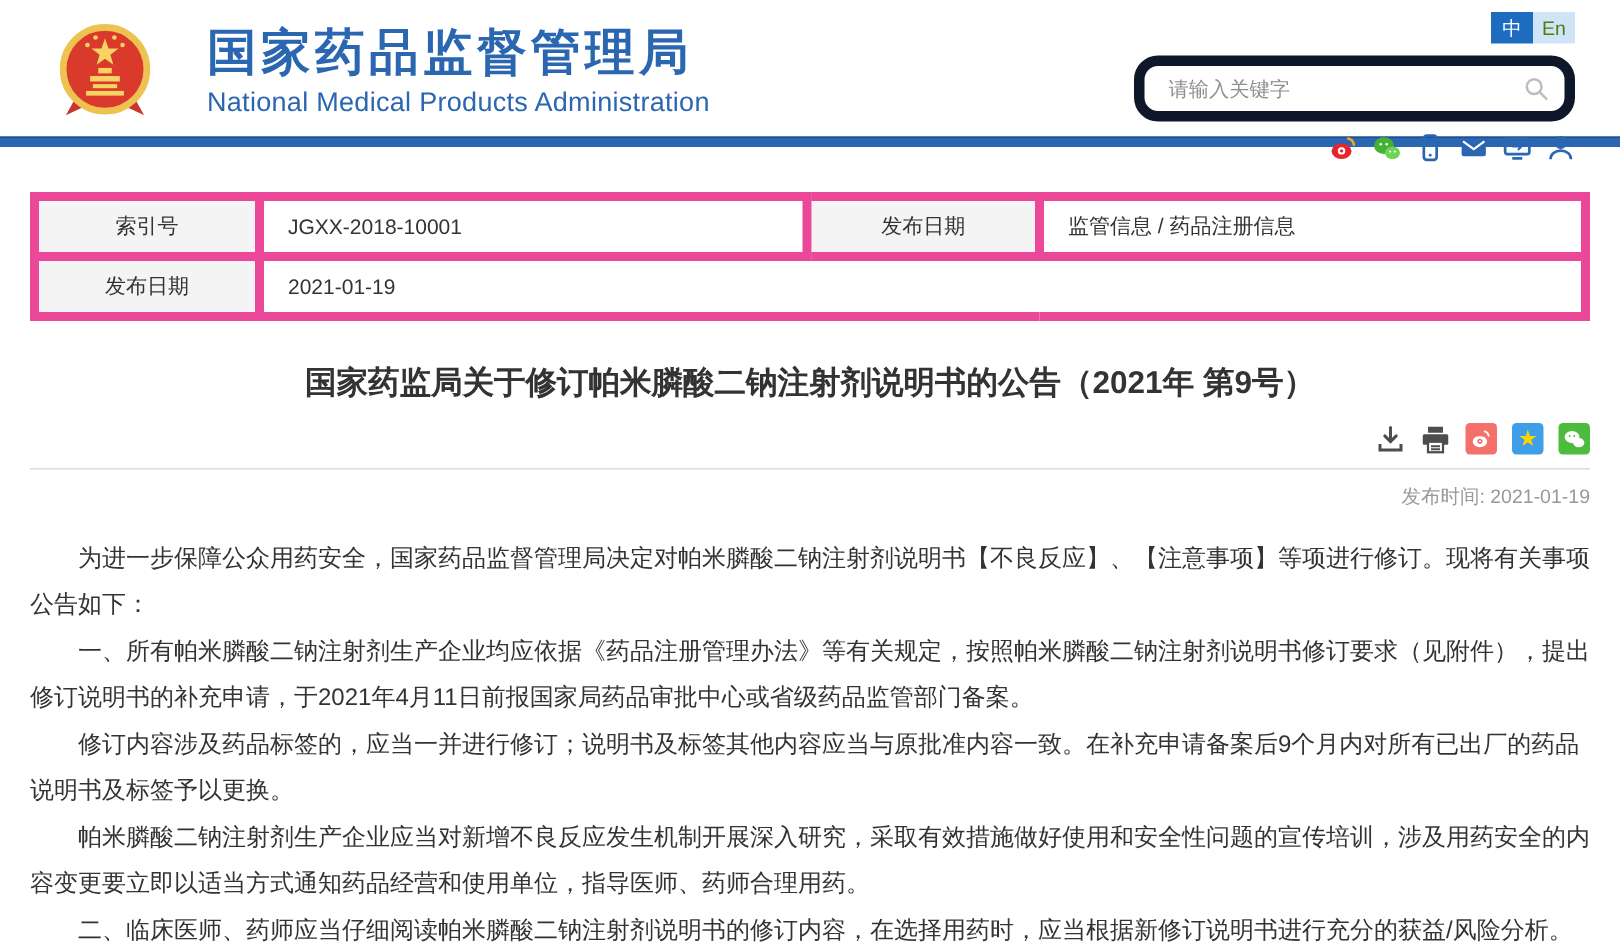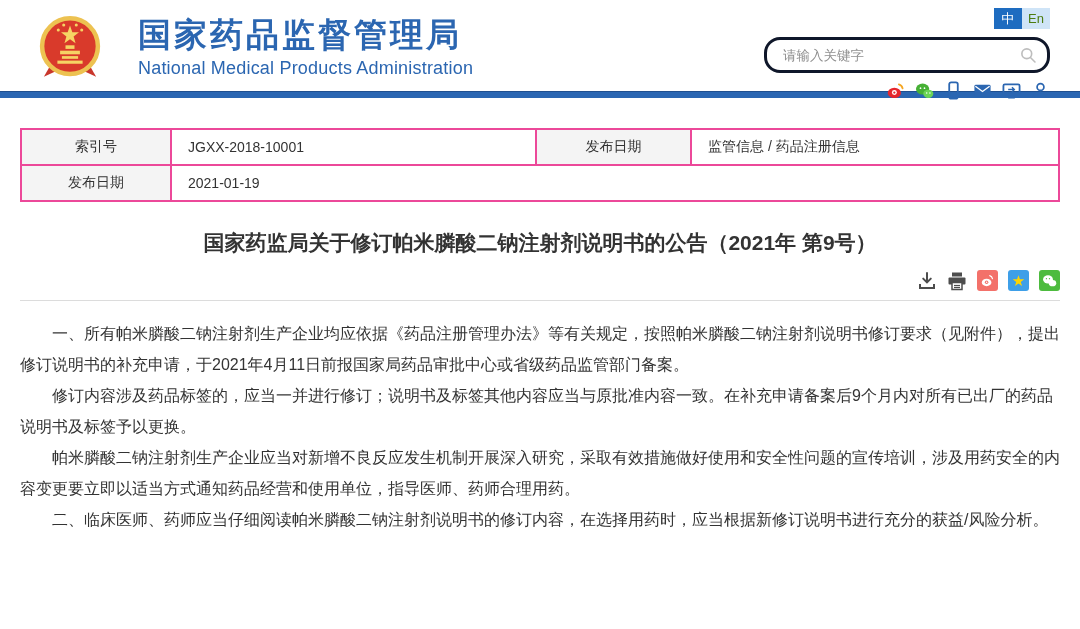--- a/index.html
+++ b/index.html
@@ -12,34 +12,34 @@
     padding:8px 30px 0 34px;height:91px;box-sizing:border-box;}
   .brand{display:flex;align-items:center;gap:32px;margin-top:4px;cursor:pointer;}
   .brand .logo{width:72px;height:72px;flex:0 0 auto;}
   .site-title-cn{font-size:33px;font-weight:bold;color:#2b66b1;letter-spacing:3px;line-height:1.1;}
   .site-title-en{font-size:18px;color:#2b66b1;margin-top:5px;letter-spacing:.2px;}
   .header-right{display:flex;flex-direction:column;align-items:flex-end;gap:8px;}
   .lang-toggle{display:flex;font-size:13px;line-height:1;}
   .lang{width:28px;height:21px;display:flex;align-items:center;justify-content:center;cursor:pointer;}
   .lang.zh{background:#1e6cc0;color:#fff;}
   .lang.en{background:#cfe4f7;color:#4d7c0f;}
-  .search-box{width:256px;height:30px;border:3px solid #0f172a;border-radius:16px;
+  .search-box{width:256px;height:30px;border:7px solid #0f172a;border-radius:16px;
     display:flex;align-items:center;padding:0 10px 0 14px;background:#fff;}
   .search-box input{flex:1;border:none;outline:none;font-size:13.5px;color:#333;background:transparent;
     font-family:"Liberation Sans","DejaVu Sans",sans-serif;}
   .search-box input::placeholder{color:#8f8f8f;}
   .search-box .search-icon{width:18px;height:18px;display:inline-flex;cursor:pointer;}
   .social-row{display:flex;gap:10px;align-items:center;}
   .social-row .sicon{width:19px;height:19px;display:inline-flex;cursor:pointer;}
   
   .blue-bar{height:6px;background:#2a66b2;border-top:1px solid #1f4f8f;}
   
   .content{padding:0 20px;}
   .meta-table{width:100%;border-collapse:collapse;margin-top:30px;font-size:14px;table-layout:fixed;}
-  .meta-table td{height:34px;border:2px solid #ec4899;padding:0 16px;overflow:hidden;white-space:nowrap;}
+  .meta-table td{height:34px;border:6px solid #ec4899;padding:0 16px;overflow:hidden;white-space:nowrap;}
   .meta-table td.lbl{background:#f4f4f4;text-align:center;padding:0 4px;}
   .article-title{text-align:center;font-size:21px;font-weight:bold;color:#333;margin:27px 0 0;}
   .toolbar{display:flex;justify-content:flex-end;align-items:center;gap:10px;
     margin-top:13px;padding-bottom:9px;border-bottom:1px solid #dcdcdc;}
   .tool-btn{display:inline-flex;width:20px;height:20px;cursor:pointer;}
   .share{width:21px;height:21px;border-radius:3px;display:flex;align-items:center;justify-content:center;cursor:pointer;}
   .share.weibo{background:#f3716a;}
   .share.qzone{background:#3e9fe8;color:#ffd400;font-size:15px;line-height:1;}
   .share.wechat{background:#4dbb3e;}
   .pub-time{text-align:right;color:#999;font-size:13px;margin-top:9px;}
@@ -191,22 +191,27 @@
       <span class="share wechat">
         <svg viewBox="0 0 20 20" width="15" height="15">
             <ellipse cx="8" cy="8.5" rx="6.6" ry="5.4" fill="#fff"></ellipse>
             <circle cx="5.9" cy="7.5" r="0.9" fill="#4dbb3e"></circle>
             <circle cx="10" cy="7.5" r="0.9" fill="#4dbb3e"></circle>
             <ellipse cx="14" cy="13.5" rx="5" ry="4.1" fill="#fff"></ellipse>
           </svg>
       </span>
     </div>
 
+    <div class="pub-time">
+      <span>发布时间:</span>
+      <span>2021-01-19</span>
+    </div>
 
     <div class="body-text">
+      <p>为进一步保障公众用药安全，国家药品监督管理局决定对帕米膦酸二钠注射剂说明书【不良反应】、【注意事项】等项进行修订。现将有关事项公告如下：</p>
       <p>一、所有帕米膦酸二钠注射剂生产企业均应依据《药品注册管理办法》等有关规定，按照帕米膦酸二钠注射剂说明书修订要求（见附件），提出修订说明书的补充申请，于2021年4月11日前报国家局药品审批中心或省级药品监管部门备案。</p>
       <p>修订内容涉及药品标签的，应当一并进行修订；说明书及标签其他内容应当与原批准内容一致。在补充申请备案后9个月内对所有已出厂的药品说明书及标签予以更换。</p>
       <p>帕米膦酸二钠注射剂生产企业应当对新增不良反应发生机制开展深入研究，采取有效措施做好使用和安全性问题的宣传培训，涉及用药安全的内容变更要立即以适当方式通知药品经营和使用单位，指导医师、药师合理用药。</p>
       <p>二、临床医师、药师应当仔细阅读帕米膦酸二钠注射剂说明书的修订内容，在选择用药时，应当根据新修订说明书进行充分的获益/风险分析。</p>
 
     </div>
 
   </main>
 </div>
 

